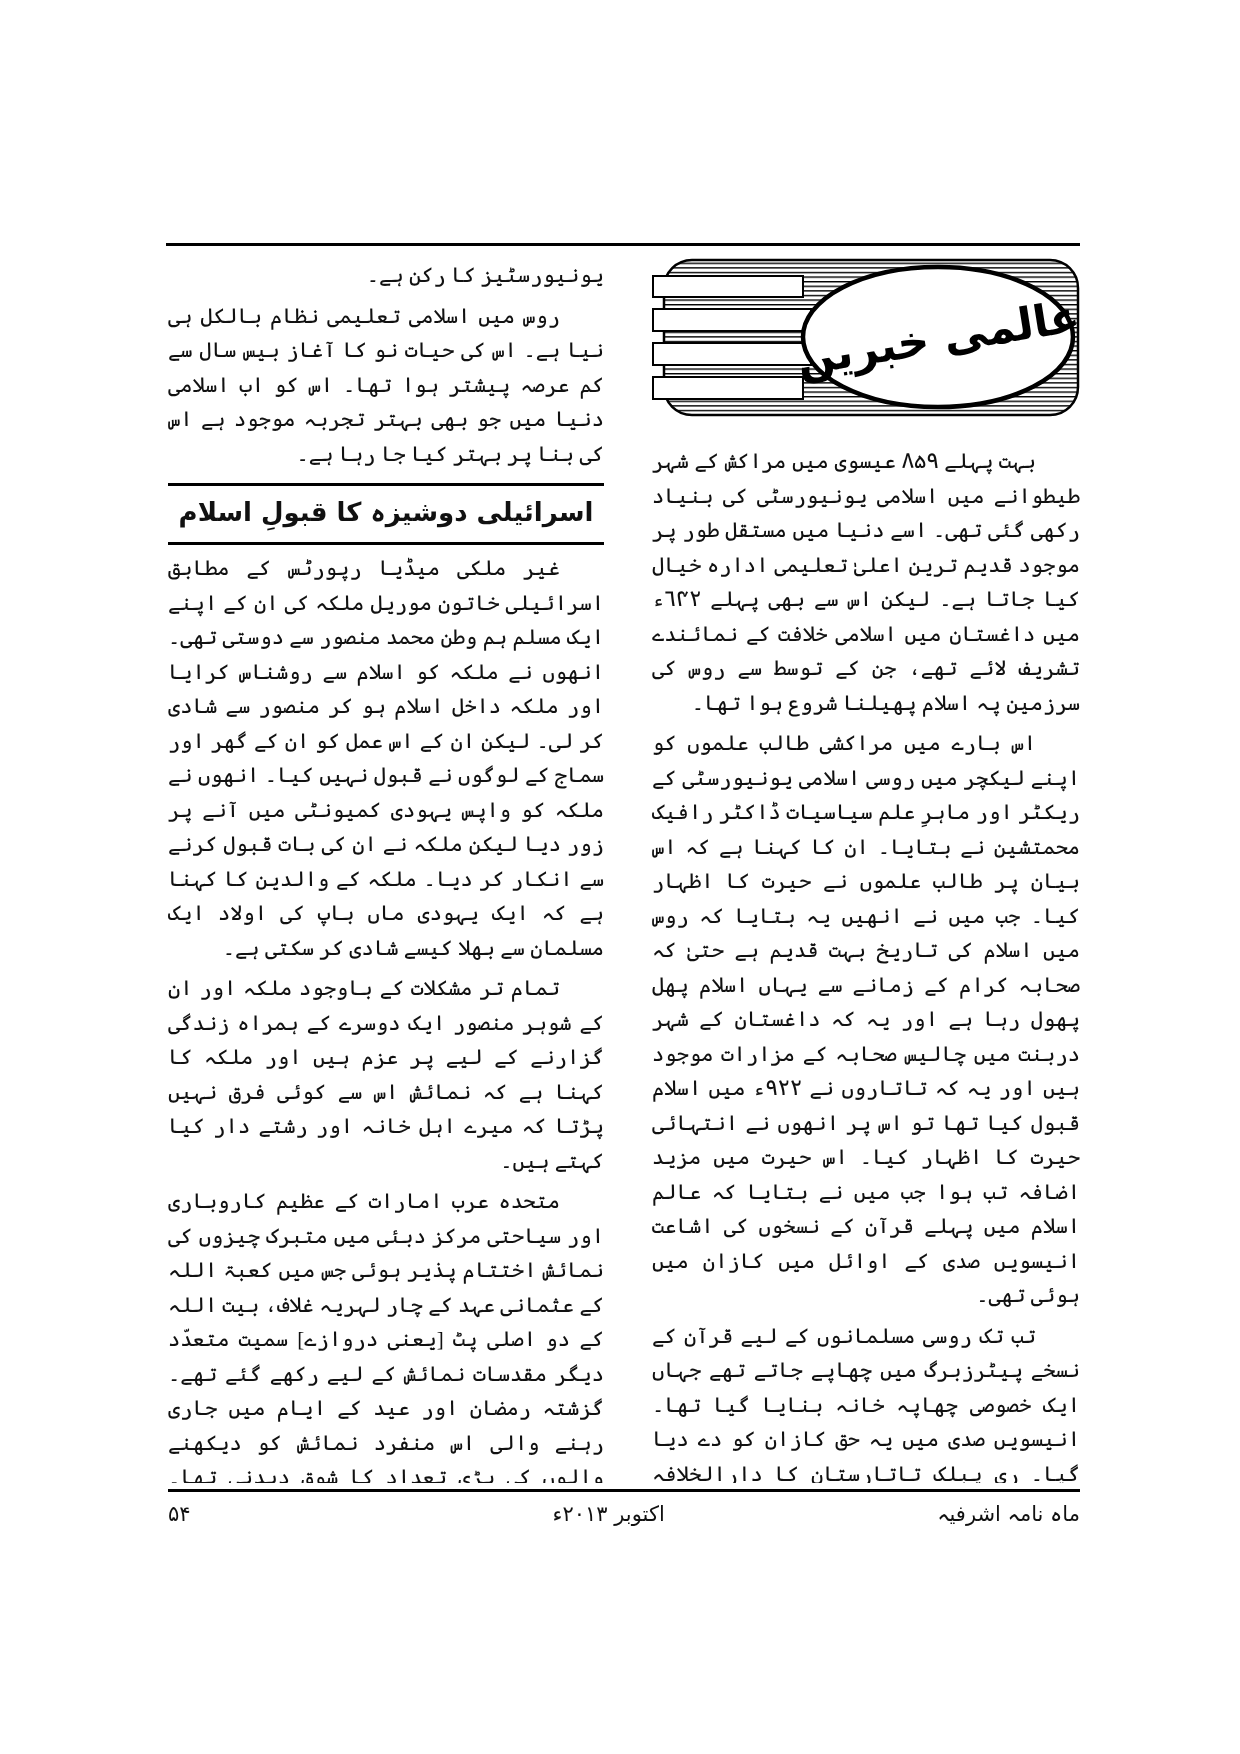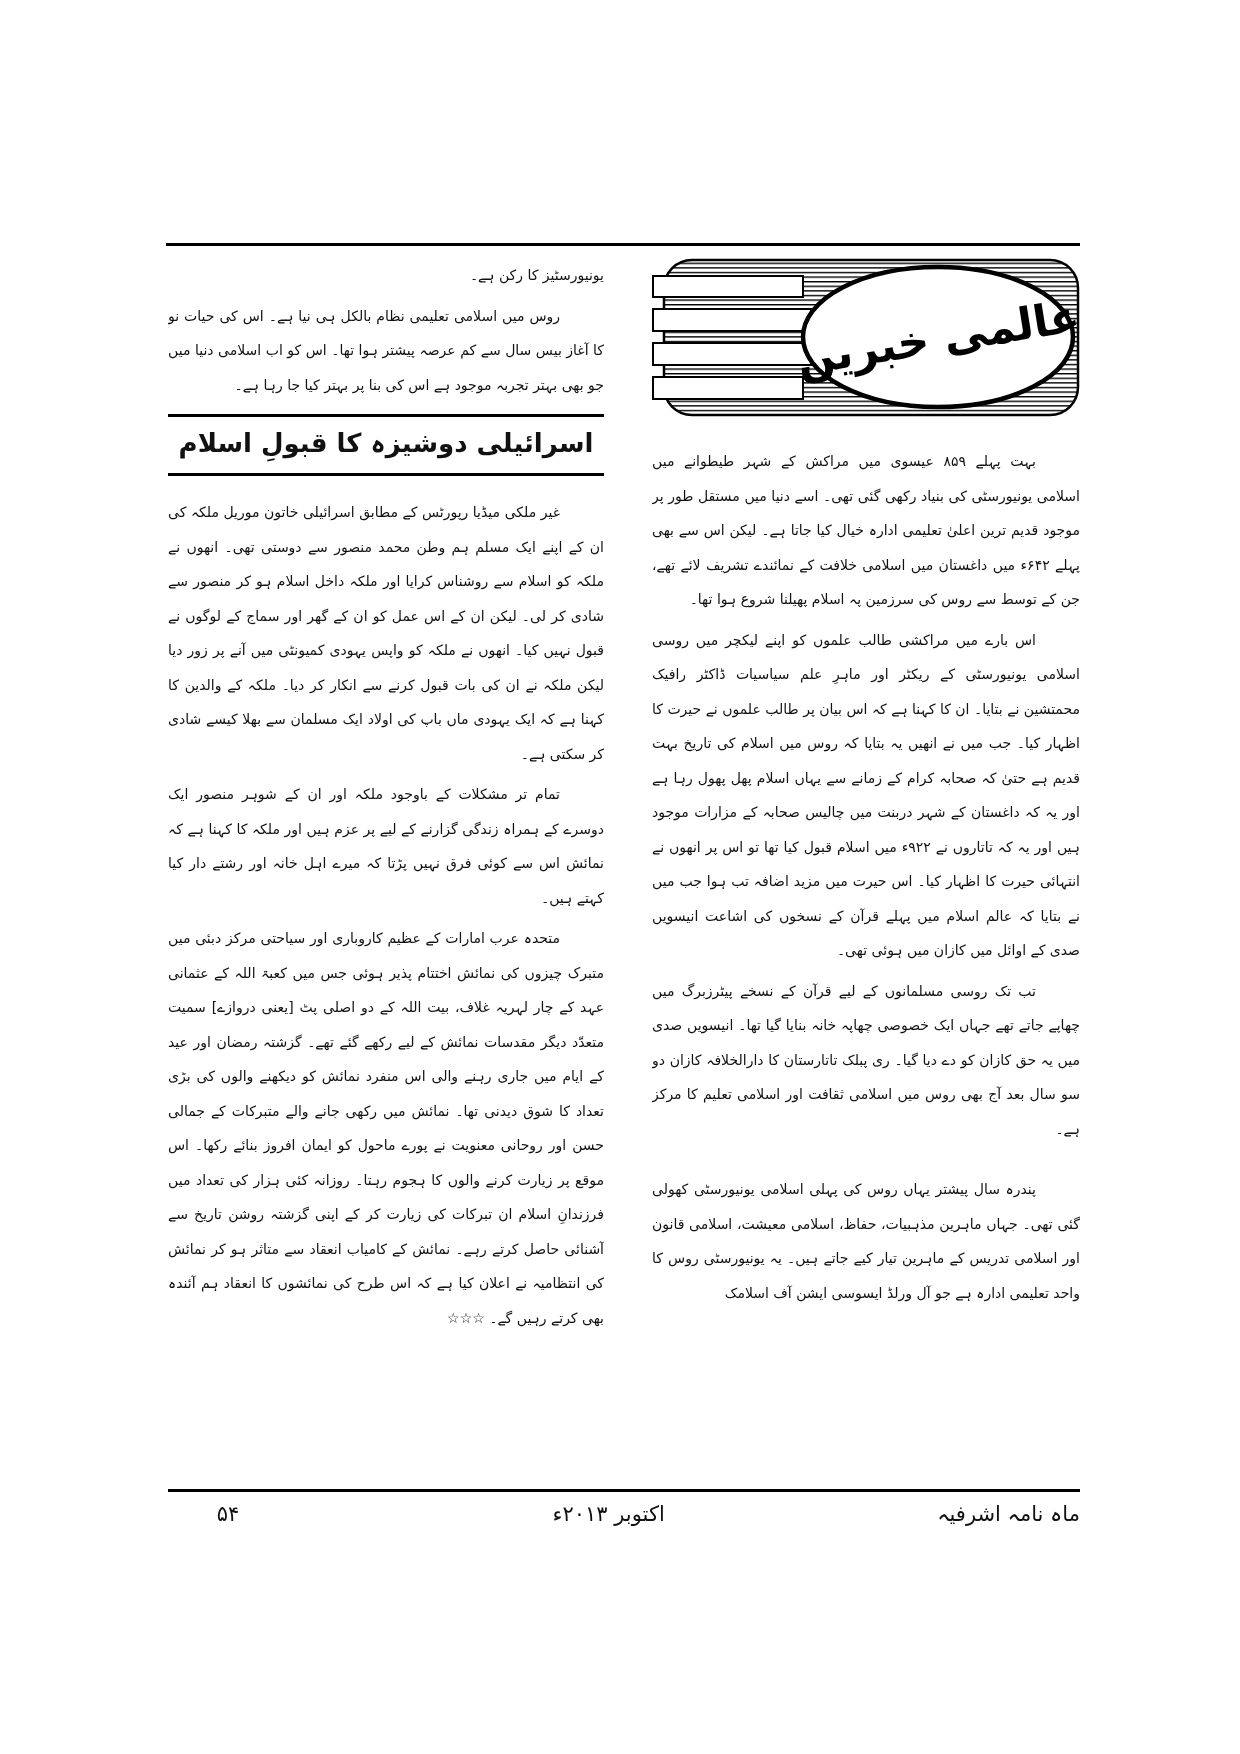--- a/index.html
+++ b/index.html
@@ -15,52 +15,53 @@
   .top-rule{
     position:absolute;left:166px;top:243px;width:914px;height:0;
     border-top:3px solid #000;
   }
   
   .col{position:absolute;top:258px;height:1225px;overflow:hidden;}
   .col-left{left:168px;width:436px;}   
   .col-right{left:652px;width:428px;}  
   .col p{
     margin:0 0 6px 0;
-    font-size:14px;
+    font-size:21px;
     line-height:34.5px;
     text-align:justify;
     text-justify:inter-word;
+    font-family:Liberation Serif, serif;
   }
   .col p.indent{text-indent:44px;}
   .col p.gap-above{margin-top:26px;}
   .sec-head{
     border-top:3px solid #000;
     border-bottom:3px solid #000;
-    margin:12px 0 19px 0;
+    margin:12px 0 6px 0;
     padding:9px 0 13px 0;
     text-align:center;
     font-weight:bold;
     font-size:26px;
     line-height:34px;
   }
   
   .logo-wrap{width:428px;height:160px;margin-bottom:26px;}
   
   .footer{
     position:absolute;left:168px;top:1489px;width:912px;
     border-top:3px solid #000;
     padding-top:10px;
     display:flex;
     justify-content:space-between;
     align-items:baseline;
     font-size:21px;
   }
   .footer .cell{min-width:120px;text-align:right;}
   .footer .c-center{text-align:left;}
-  .footer .c-left{text-align:center;}
+  .footer .c-left{text-align:left;}
 </style>
 </head>
 <body>
 
 <div class="page">
 
   <div class="top-rule"></div>
 
   <div class="col col-right">
 

